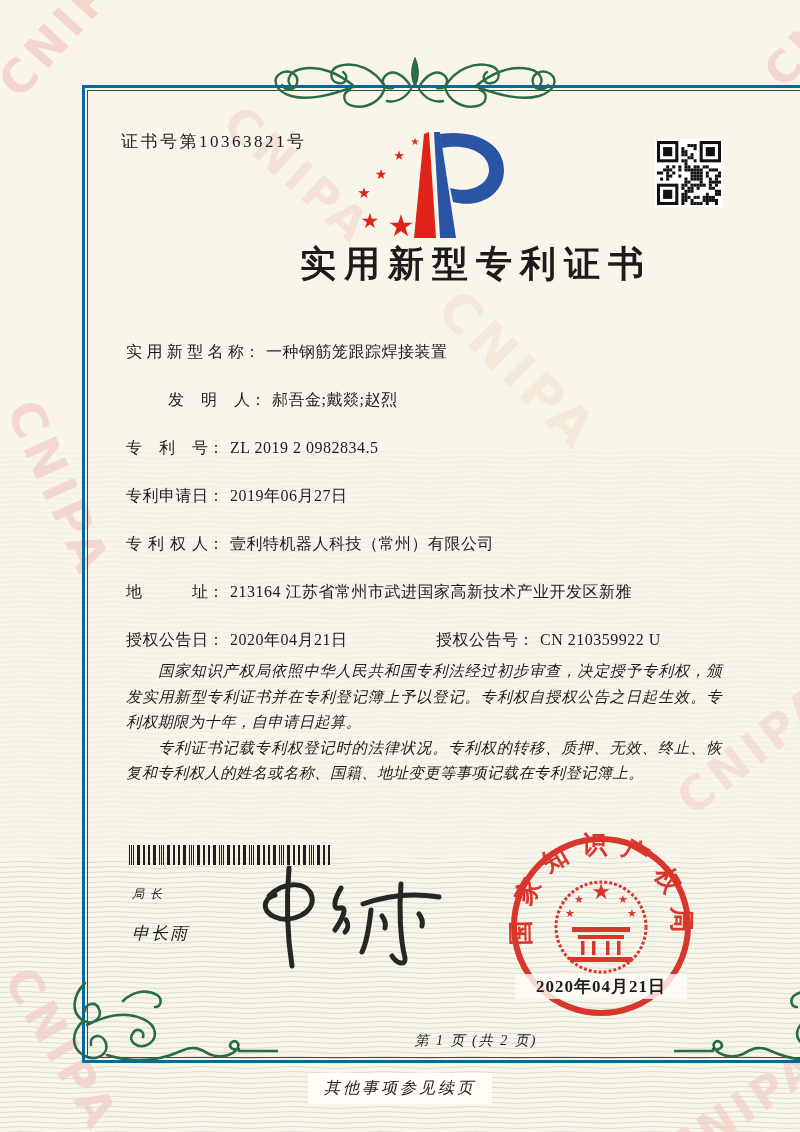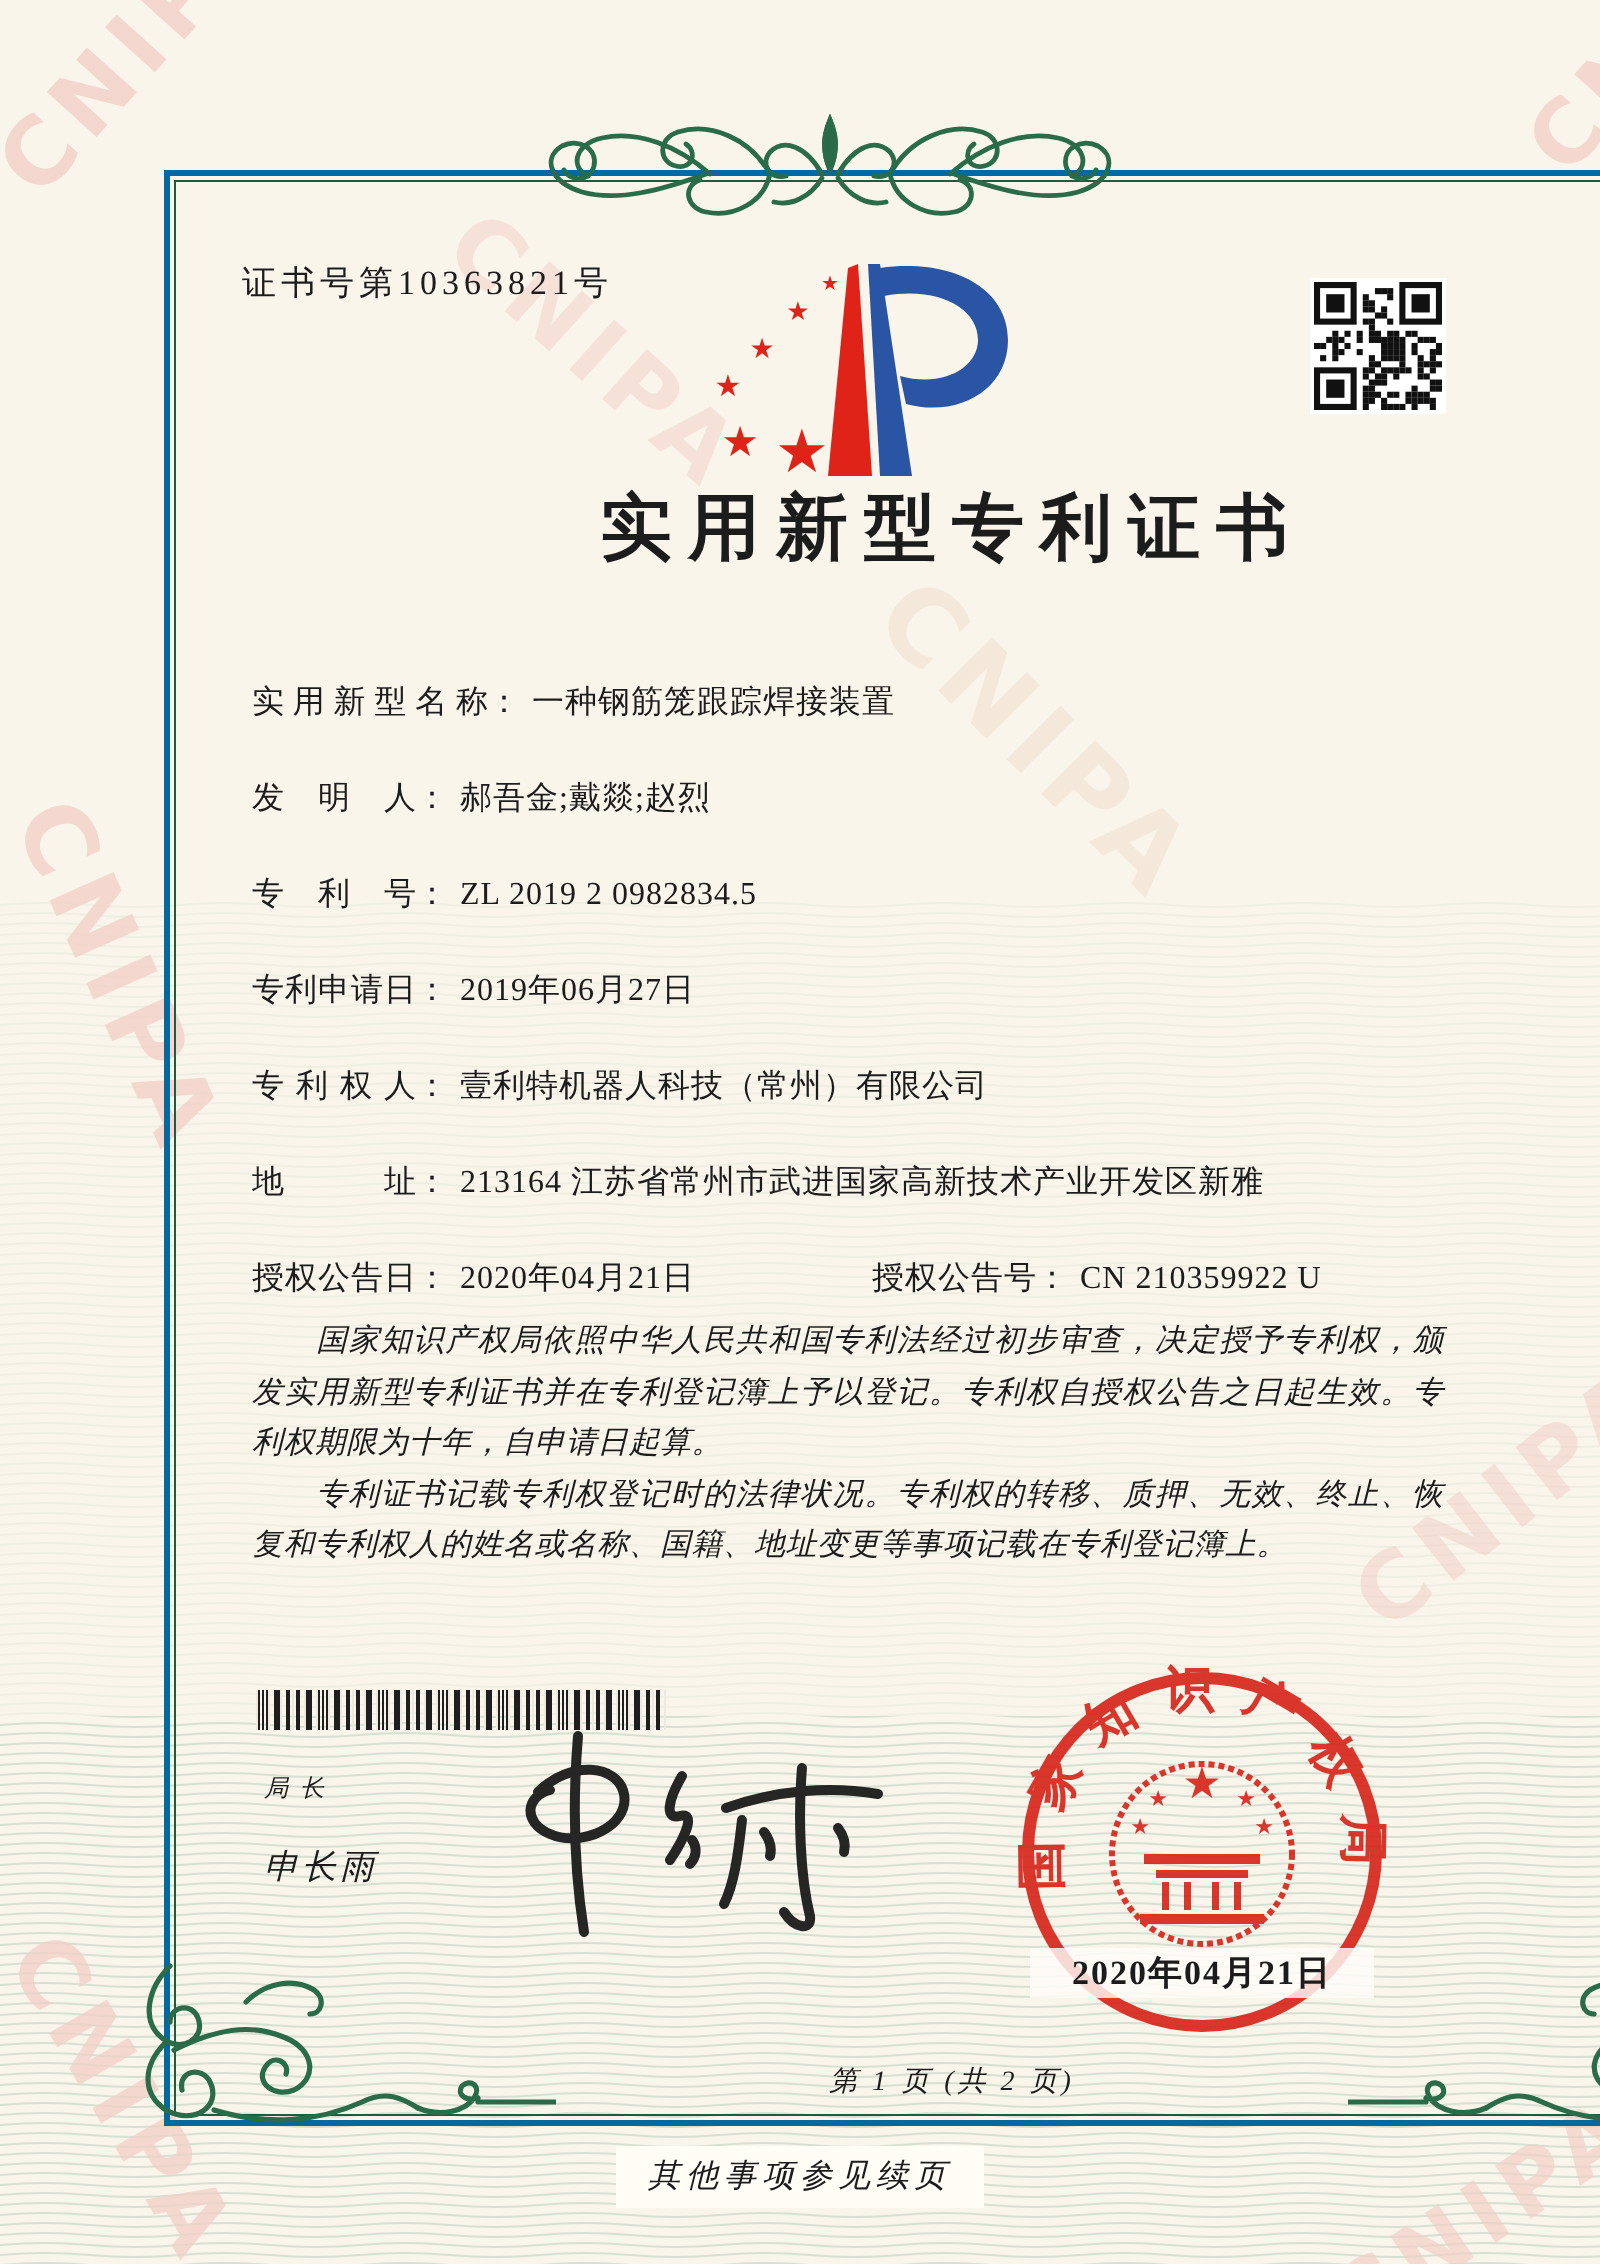--- a/index.html
+++ b/index.html
@@ -40,21 +40,21 @@
   .cert-no{position:absolute;left:36px;top:42px;font-size:17px;letter-spacing:2.5px;}
   .logo{position:absolute;left:272px;top:40px;}
   .qr{position:absolute;left:570px;top:51px;background:#fff;padding:2px;}
   .title{
     position:absolute;left:0;top:152px;width:100%;text-align:center;
     font-size:36px;font-weight:700;letter-spacing:8px;font-family:Liberation Mono, monospace;
   }
   
   .fields{position:absolute;left:41px;top:0;width:600px;font-size:16px;}
   .row{position:absolute;left:0;width:600px;line-height:24px;white-space:nowrap;}
-  .r1{top:252px;}.r2{top:300px;}.r3{top:348px;}.r4{top:396px;}
+  .r1{top:252px;}.r2{top:300px;margin-left:42px;}.r3{top:348px;}.r4{top:396px;}
   .r5{top:444px;}.r6{top:492px;white-space:normal;}.r7{top:540px;}
   .flabel{display:inline-block;width:82px;text-align:justify;text-align-last:justify;vertical-align:top;}
   .flabel.wide{width:118px;}
   .fcolon{display:inline-block;margin-right:6px;}
   .fvalue{letter-spacing:.5px;}
   .addr-line2{display:block;padding-left:106px;line-height:24px;}
   .grant-first{display:inline-block;width:306px;}
   
   .paras{
     position:absolute;left:41px;top:570px;width:596px;

